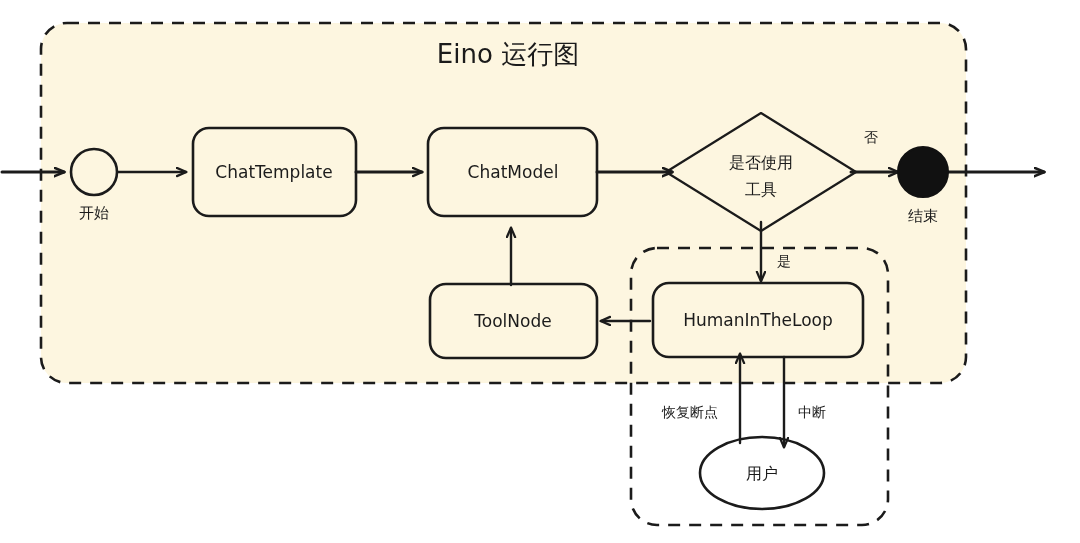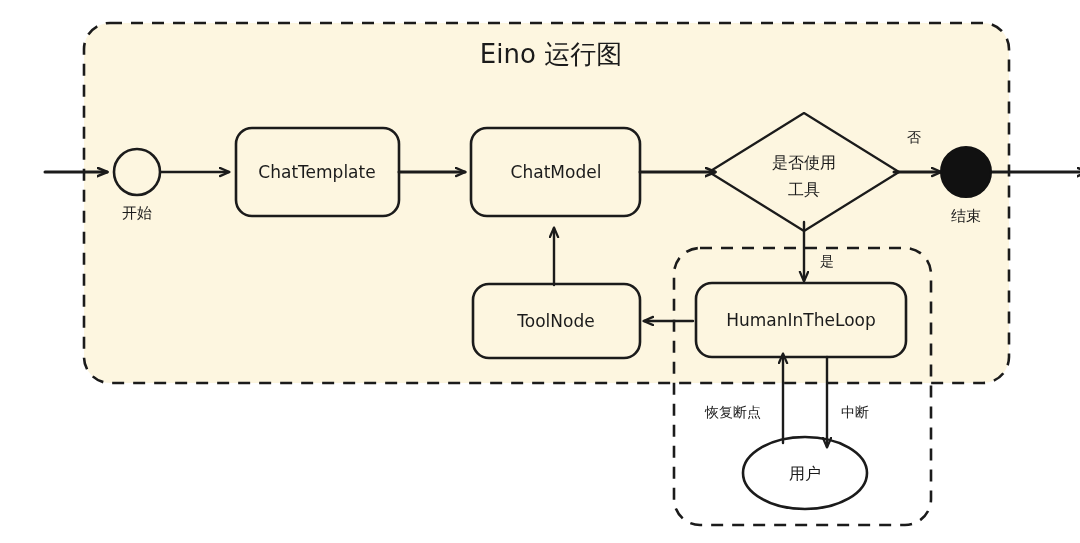--- a/index.html
+++ b/index.html
@@ -10,21 +10,20 @@
   body {
     width: 1080px;
     height: 543px;
     font-family: "DejaVu Sans", sans-serif;
     overflow: hidden;
   }
   #diagram-root {
     position: relative;
     width: 879px;
     height: 543px;
-    padding-left: 43px;
   }
   svg#flow {
     display: block;
     width: 1080px;
     height: 543px;
   }
   .node-label {
     font-family: "DejaVu Sans", sans-serif;
     font-size: 17px;
     fill: #1b1b1b;

